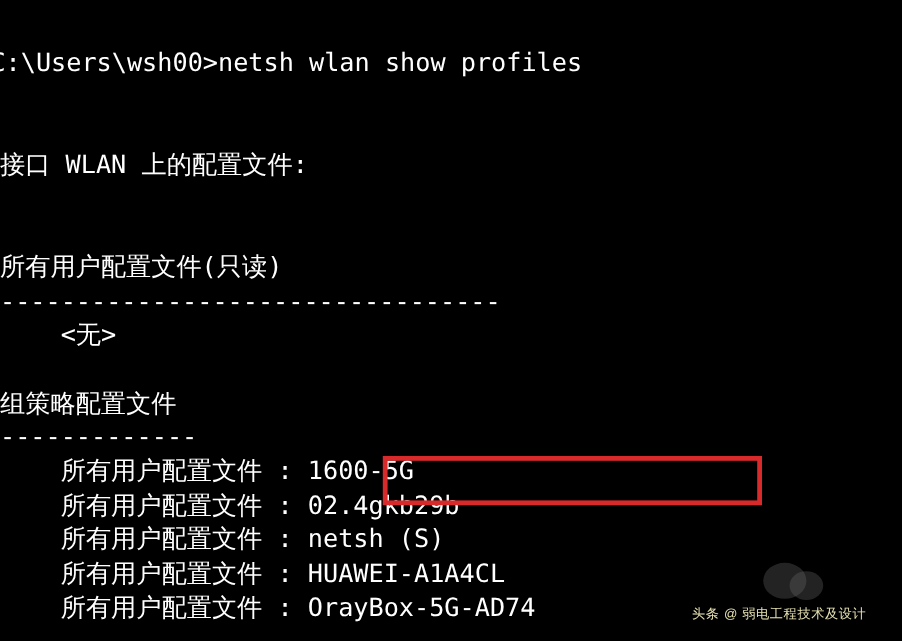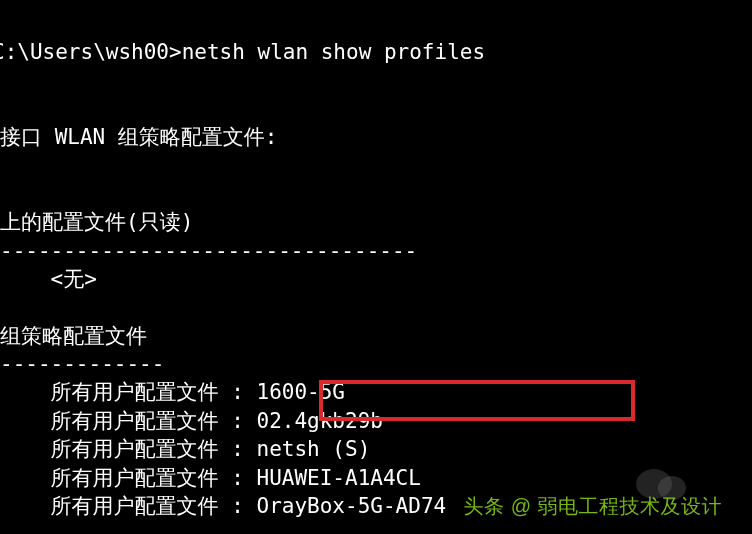--- a/index.html
+++ b/index.html
@@ -34,37 +34,37 @@
     width: 60px;
     height: 40px;
     opacity: 0.55;
     color: #bbb;
   }
   .watermark-text {
     position: absolute;
     bottom: 14px;
     right: 30px;
     font-family: "Microsoft YaHei", sans-serif;
-    font-size: 20px;
-    color: #84cc16;
+    font-size: 11px;
+    color: #fef9c3;
     opacity: 0.9;
     letter-spacing: 0.5px;
   }
 </style>
 </head>
 <body>
 
 <div class="terminal">
 <span class="prompt-line"><span>C:\Users\wsh00&gt;</span><span>netsh wlan show profiles</span></span>
 
 
-<span>接口 WLAN 组策略配置文件:</span>
+<span>接口 WLAN 上的配置文件:</span>
 
 
-<span>上的配置文件(只读)</span>
+<span>所有用户配置文件(只读)</span>
 <span class="dash-line">---------------------------------</span>
     <span>&lt;无&gt;</span>
 
 <span>组策略配置文件</span>
 <span class="dash-line">-------------</span>
     <span><span>所有用户配置文件</span> : <span>1600-5G</span></span>
     <span><span>所有用户配置文件</span> : <span>02.4gkb29b</span></span>
     <span><span>所有用户配置文件</span> : <span>netsh (S)</span></span>
     <span><span>所有用户配置文件</span> : <span>HUAWEI-A1A4CL</span></span>
     <span><span>所有用户配置文件</span> : <span>OrayBox-5G-AD74</span></span>

